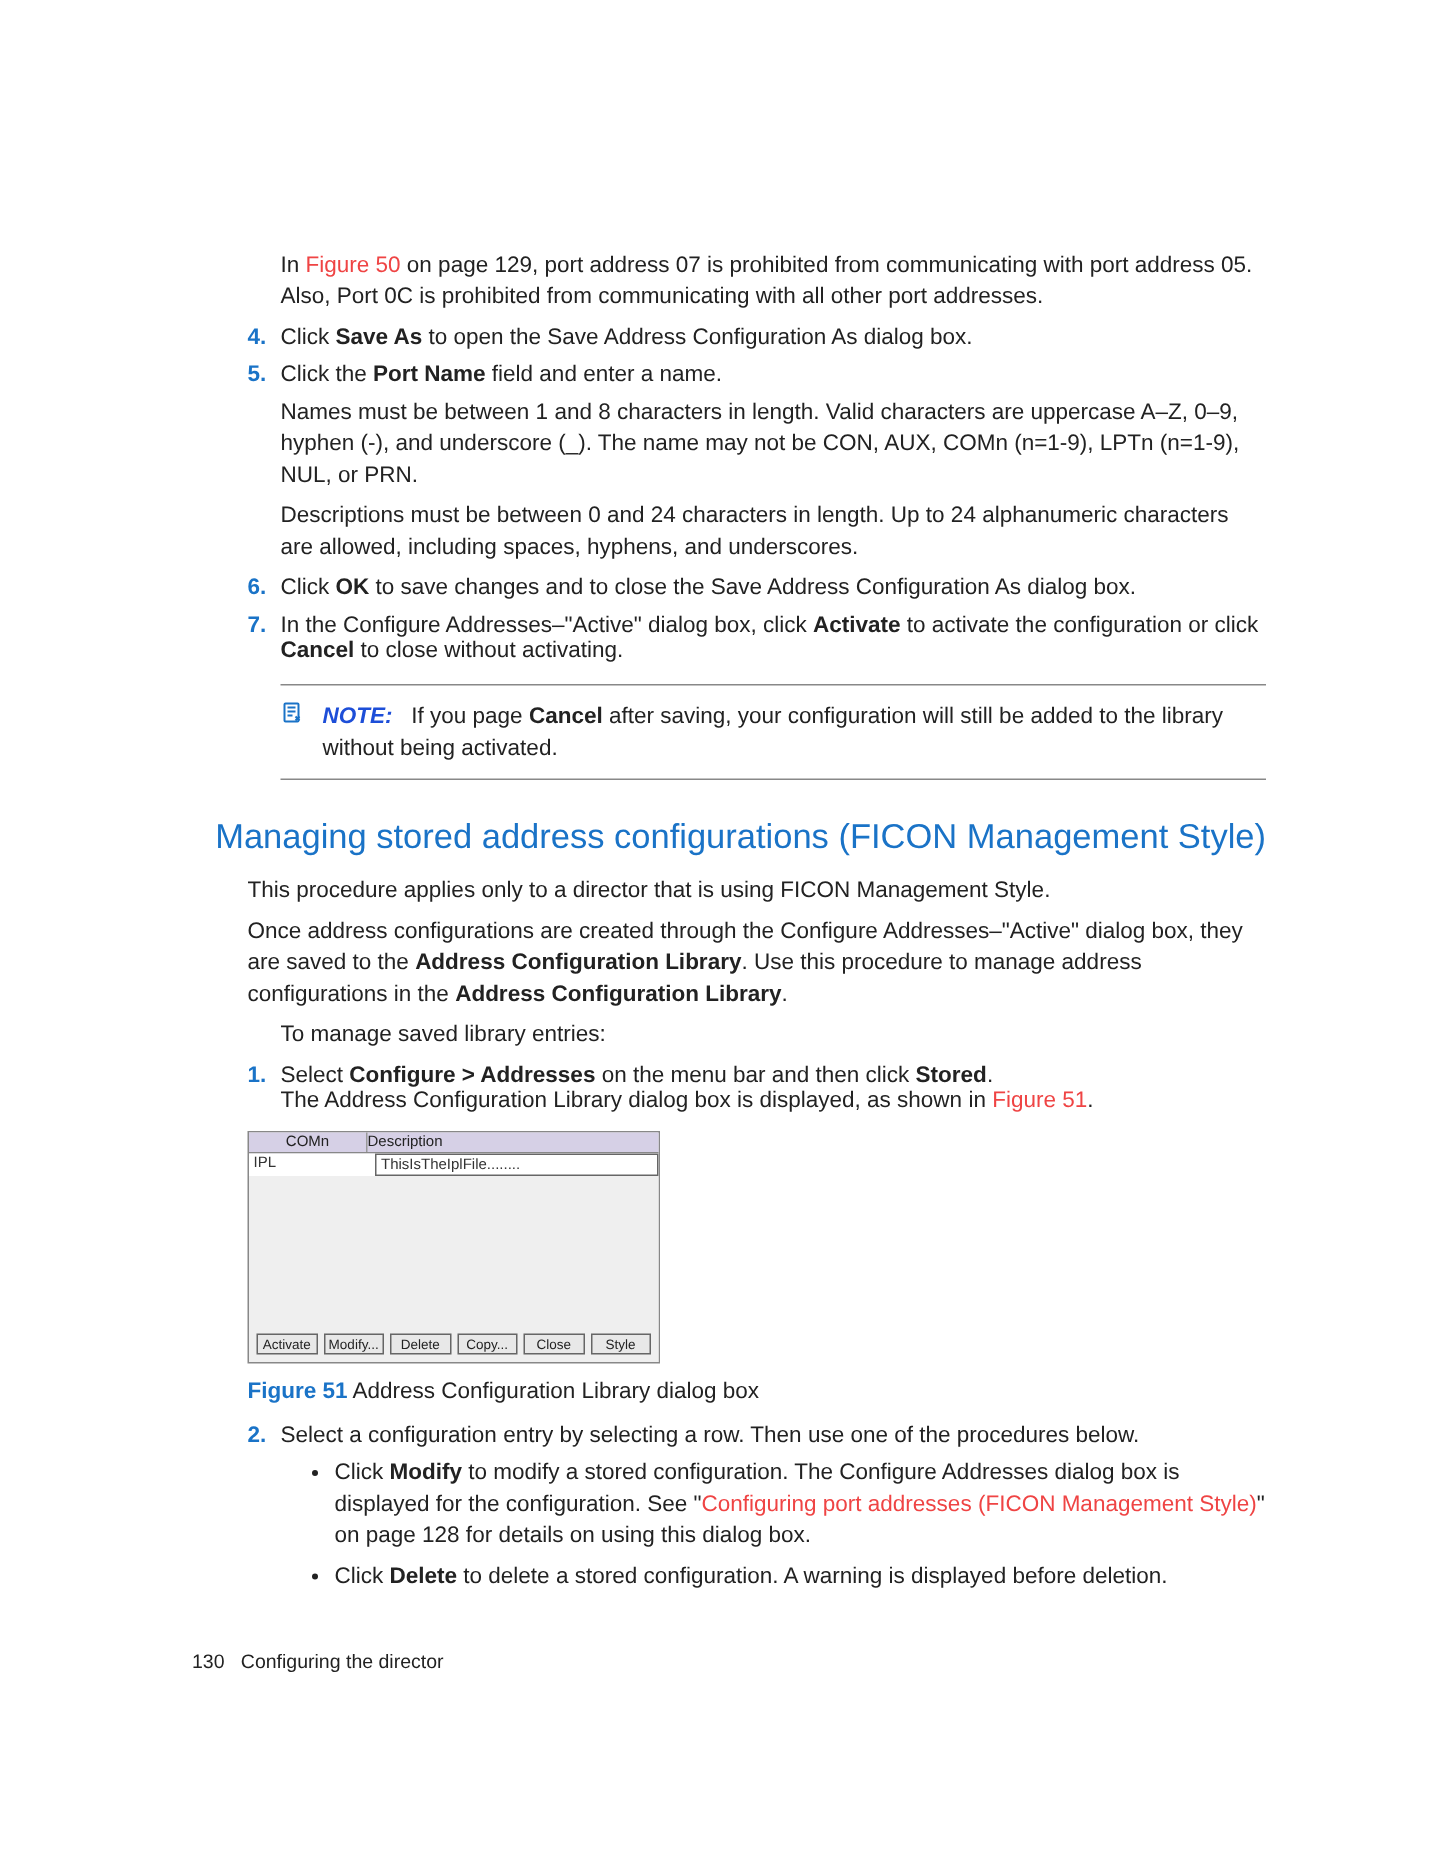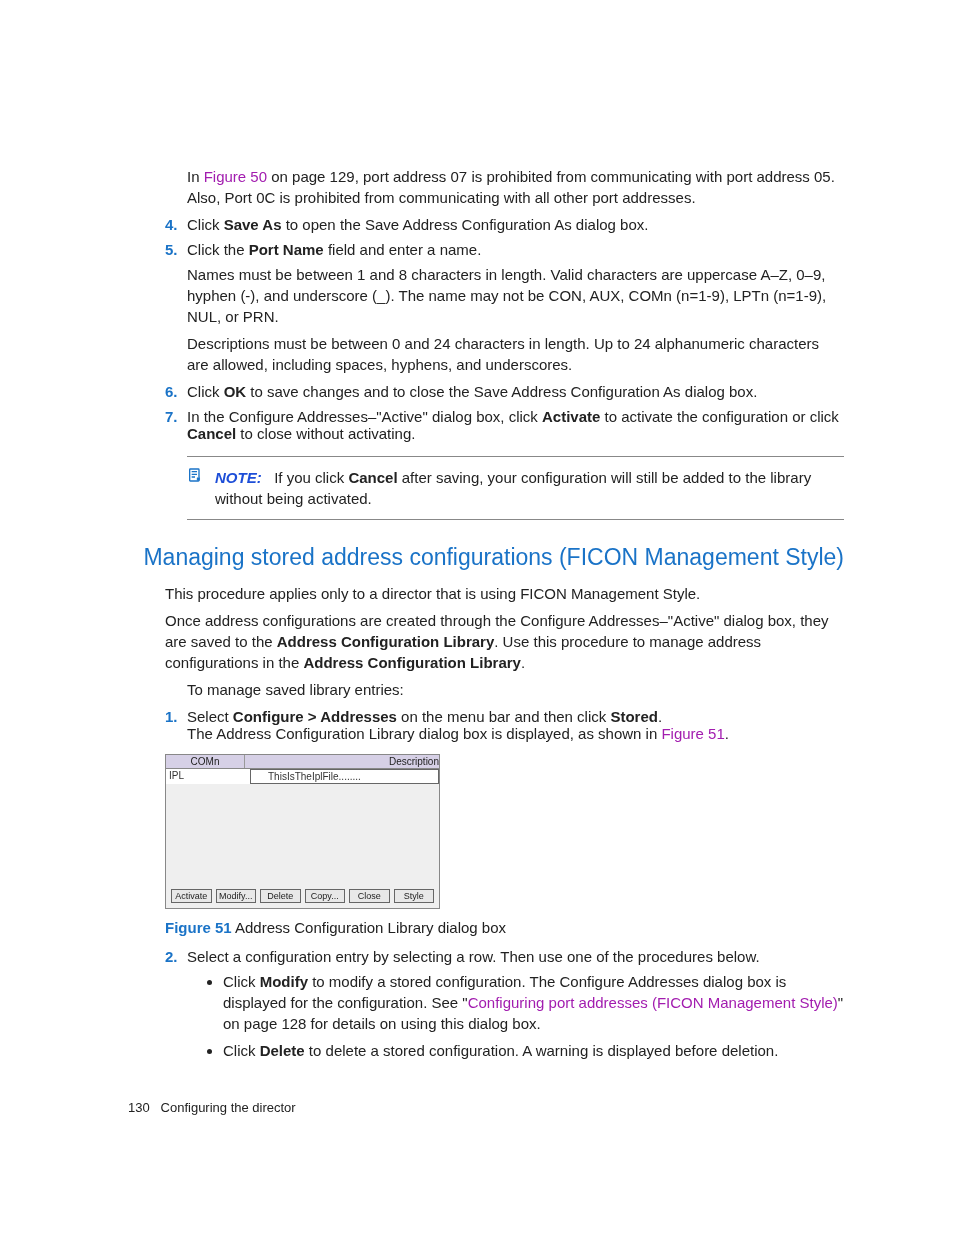--- a/index.html
+++ b/index.html
@@ -10,21 +10,21 @@
     color: #222;
     font-size: 15px;
   }
   .page {
     width: 954px;
     height: 1235px;
     box-sizing: border-box;
     padding: 160px 110px 0 110px;
     position: relative;
   }
-  .link { color: #a21caf; }
+  .link { color: #ef4444; }
   .bold { font-weight: bold; }
   .heading {
     font-size: 23px;
     color: #1a73c7;
     font-weight: 400;
     margin: 24px 0 12px 0;
     font-family: "Arial Narrow", Arial, sans-serif;
     text-align: right;
   }
   p { line-height: 1.4; margin: 6px 0; }
@@ -77,35 +77,35 @@
     border-bottom: 1px solid #888;
   }
   .dialog .hdr .col1 {
     width: 78px;
     text-align: center;
     border-right: 1px solid #999;
     padding: 1px 0;
   }
   .dialog .hdr .col2 {
     flex: 1;
-    text-align: right;
+    text-align: left;
     padding: 1px 0;
   }
   .dialog .row {
     display: flex;
     background: #fff;
   }
   .dialog .row .c1 {
     width: 78px;
     padding: 1px 3px;
     color: #333;
   }
   .dialog .row .c2 {
     flex: 1;
-    padding: 1px 17px;
+    padding: 1px 3px;
     border: 1px solid #666;
     margin: 0;
     background: #fff;
     color: #333;
   }
   .dialog .filler {
     height: 100px;
     background: #efefef;
   }
   .dialog .btnrow {
@@ -174,21 +174,21 @@
   <div class="note-block">
     <div class="note-icon">
       <svg width="16" height="16" viewBox="0 0 24 24" fill="none" stroke="#1a73c7" stroke-width="2">
           <rect x="4" y="3" width="14" height="18" rx="1"></rect>
           <path d="M7 7h8M7 11h8M7 15h5"></path>
           <path d="M15 16l4 4M19 16l-4 4" stroke="#1a73c7"></path>
         </svg>
     </div>
     <div class="note-text">
       <span class="note-label">NOTE:</span>
-      &nbsp;&nbsp;<span>If you click </span><span class="bold">Cancel</span><span> after saving, your configuration will still be added to the library without being activated.</span>
+      &nbsp;&nbsp;<span>If you page </span><span class="bold">Cancel</span><span> after saving, your configuration will still be added to the library without being activated.</span>
     </div>
   </div>
 
   <h2 class="heading">Managing stored address configurations (FICON Management Style)</h2>
 
   <p style="margin-left:55px;">This procedure applies only to a director that is using FICON Management Style.</p>
 
   <p style="margin-left:55px;">
     <span>Once address configurations are created through the Configure Addresses–"Active" dialog box, they are saved to the </span><span class="bold">Address Configuration Library</span><span>. Use this procedure to manage address configurations in the </span><span class="bold">Address Configuration Library</span><span>.</span>
   </p>

